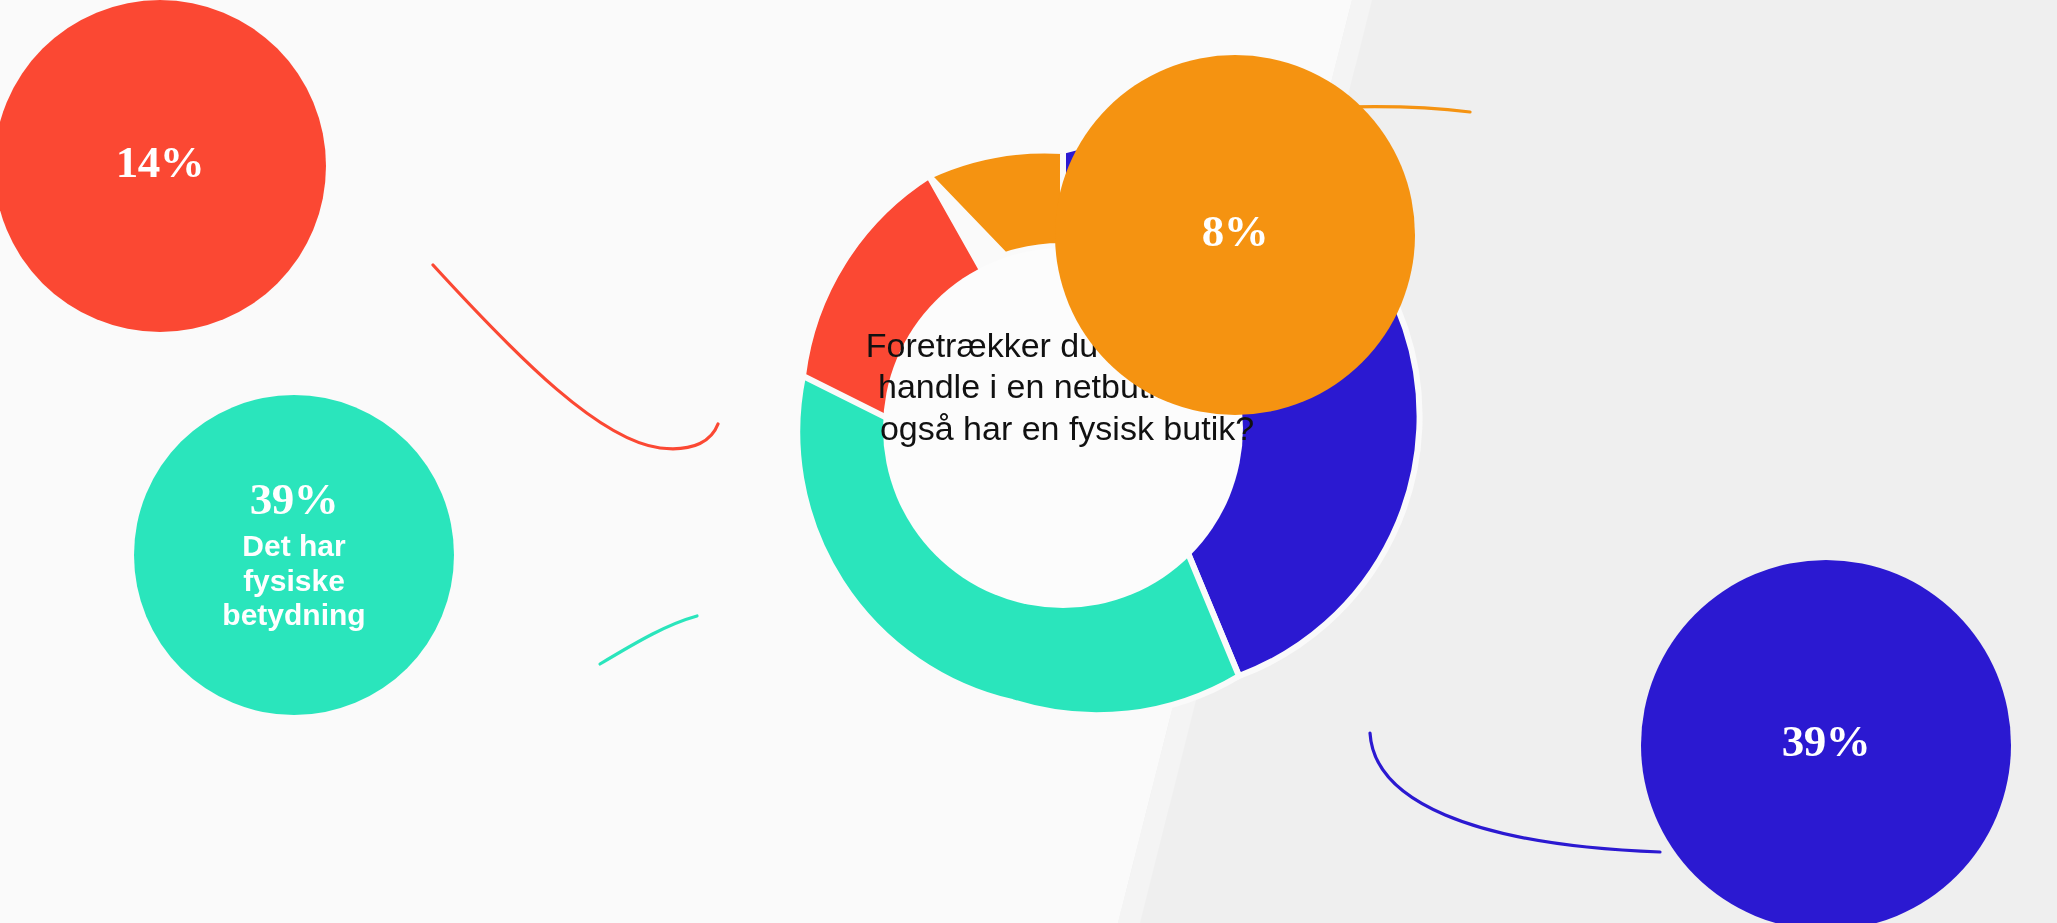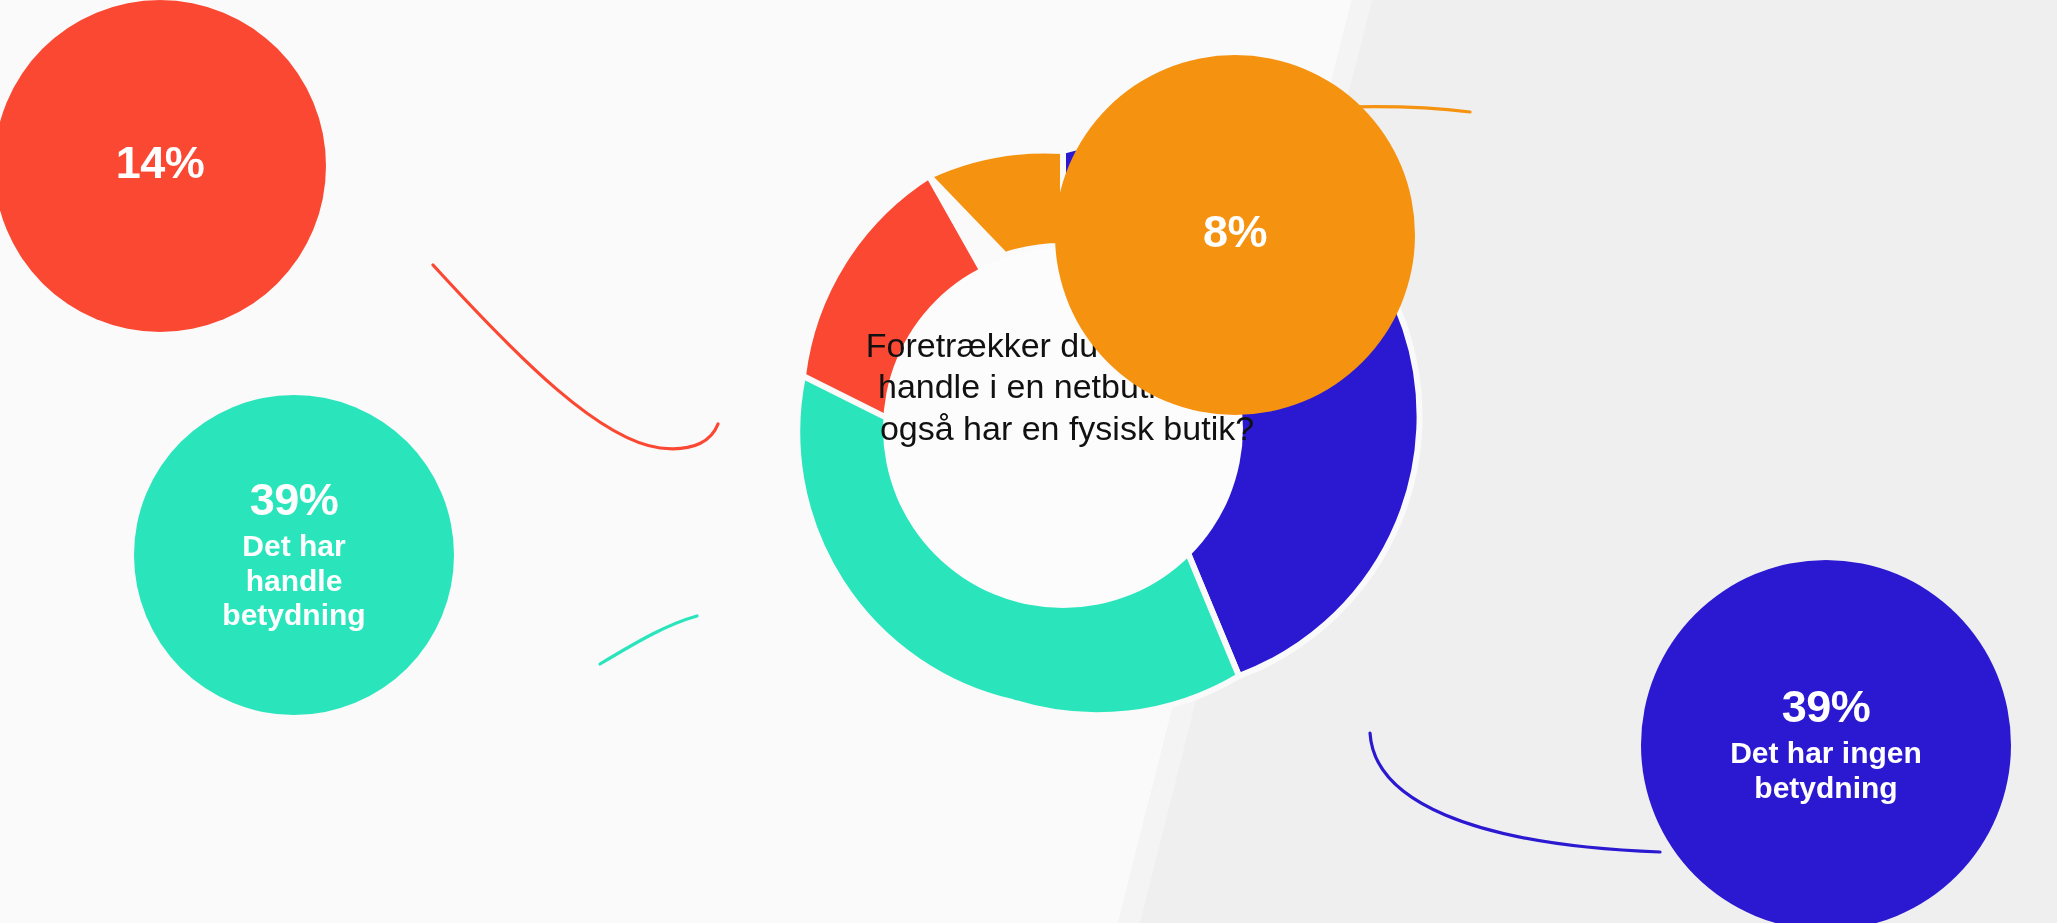--- a/index.html
+++ b/index.html
@@ -19,21 +19,21 @@
 
   svg.layer{position:absolute;top:0;left:0;width:2057px;height:923px;overflow:visible;}
 
   
   .bubble{
     position:absolute;border-radius:50%;
     display:flex;flex-direction:column;align-items:center;justify-content:center;
     text-align:center;color:#ffffff;box-sizing:border-box;
   }
   .bubble .pct{
-    font-weight:bold;line-height:1.0;letter-spacing:-0.5px;
+    font-weight:bold;line-height:1.0;letter-spacing:-0.5px;font-family:Liberation Serif, serif;
   }
   .bubble .lbl{
     font-weight:bold;line-height:1.16;
   }
 
   #bubble-red{
     left:-6px;top:0px;width:332px;height:332px;background:#FB4833;
   }
   #bubble-red .pct{font-size:45px;margin-bottom:7px;}
   #bubble-red .lbl{font-size:30px;width:280px;}
@@ -119,25 +119,24 @@
   </svg>
 
   <div id="donut-center-text">Foretrækker du generelt at handle i en netbutik, som også har en fysisk butik?</div>
 
   <div class="bubble" id="bubble-red">
     <div class="pct">14%</div>
   </div>
 
   <div class="bubble" id="bubble-green">
     <div class="pct">39%</div>
-    <div class="lbl">Det har handle betydning</div>
+    <div class="lbl">Det har fysiske betydning</div>
   </div>
 
   <div class="bubble" id="bubble-orange">
     <div class="pct">8%</div>
   </div>
 
   <div class="bubble" id="bubble-blue">
     <div class="pct">39%</div>
-    <div class="lbl">Det har ingen betydning</div>
   </div>
 
 </div>
 
 </body></html>

